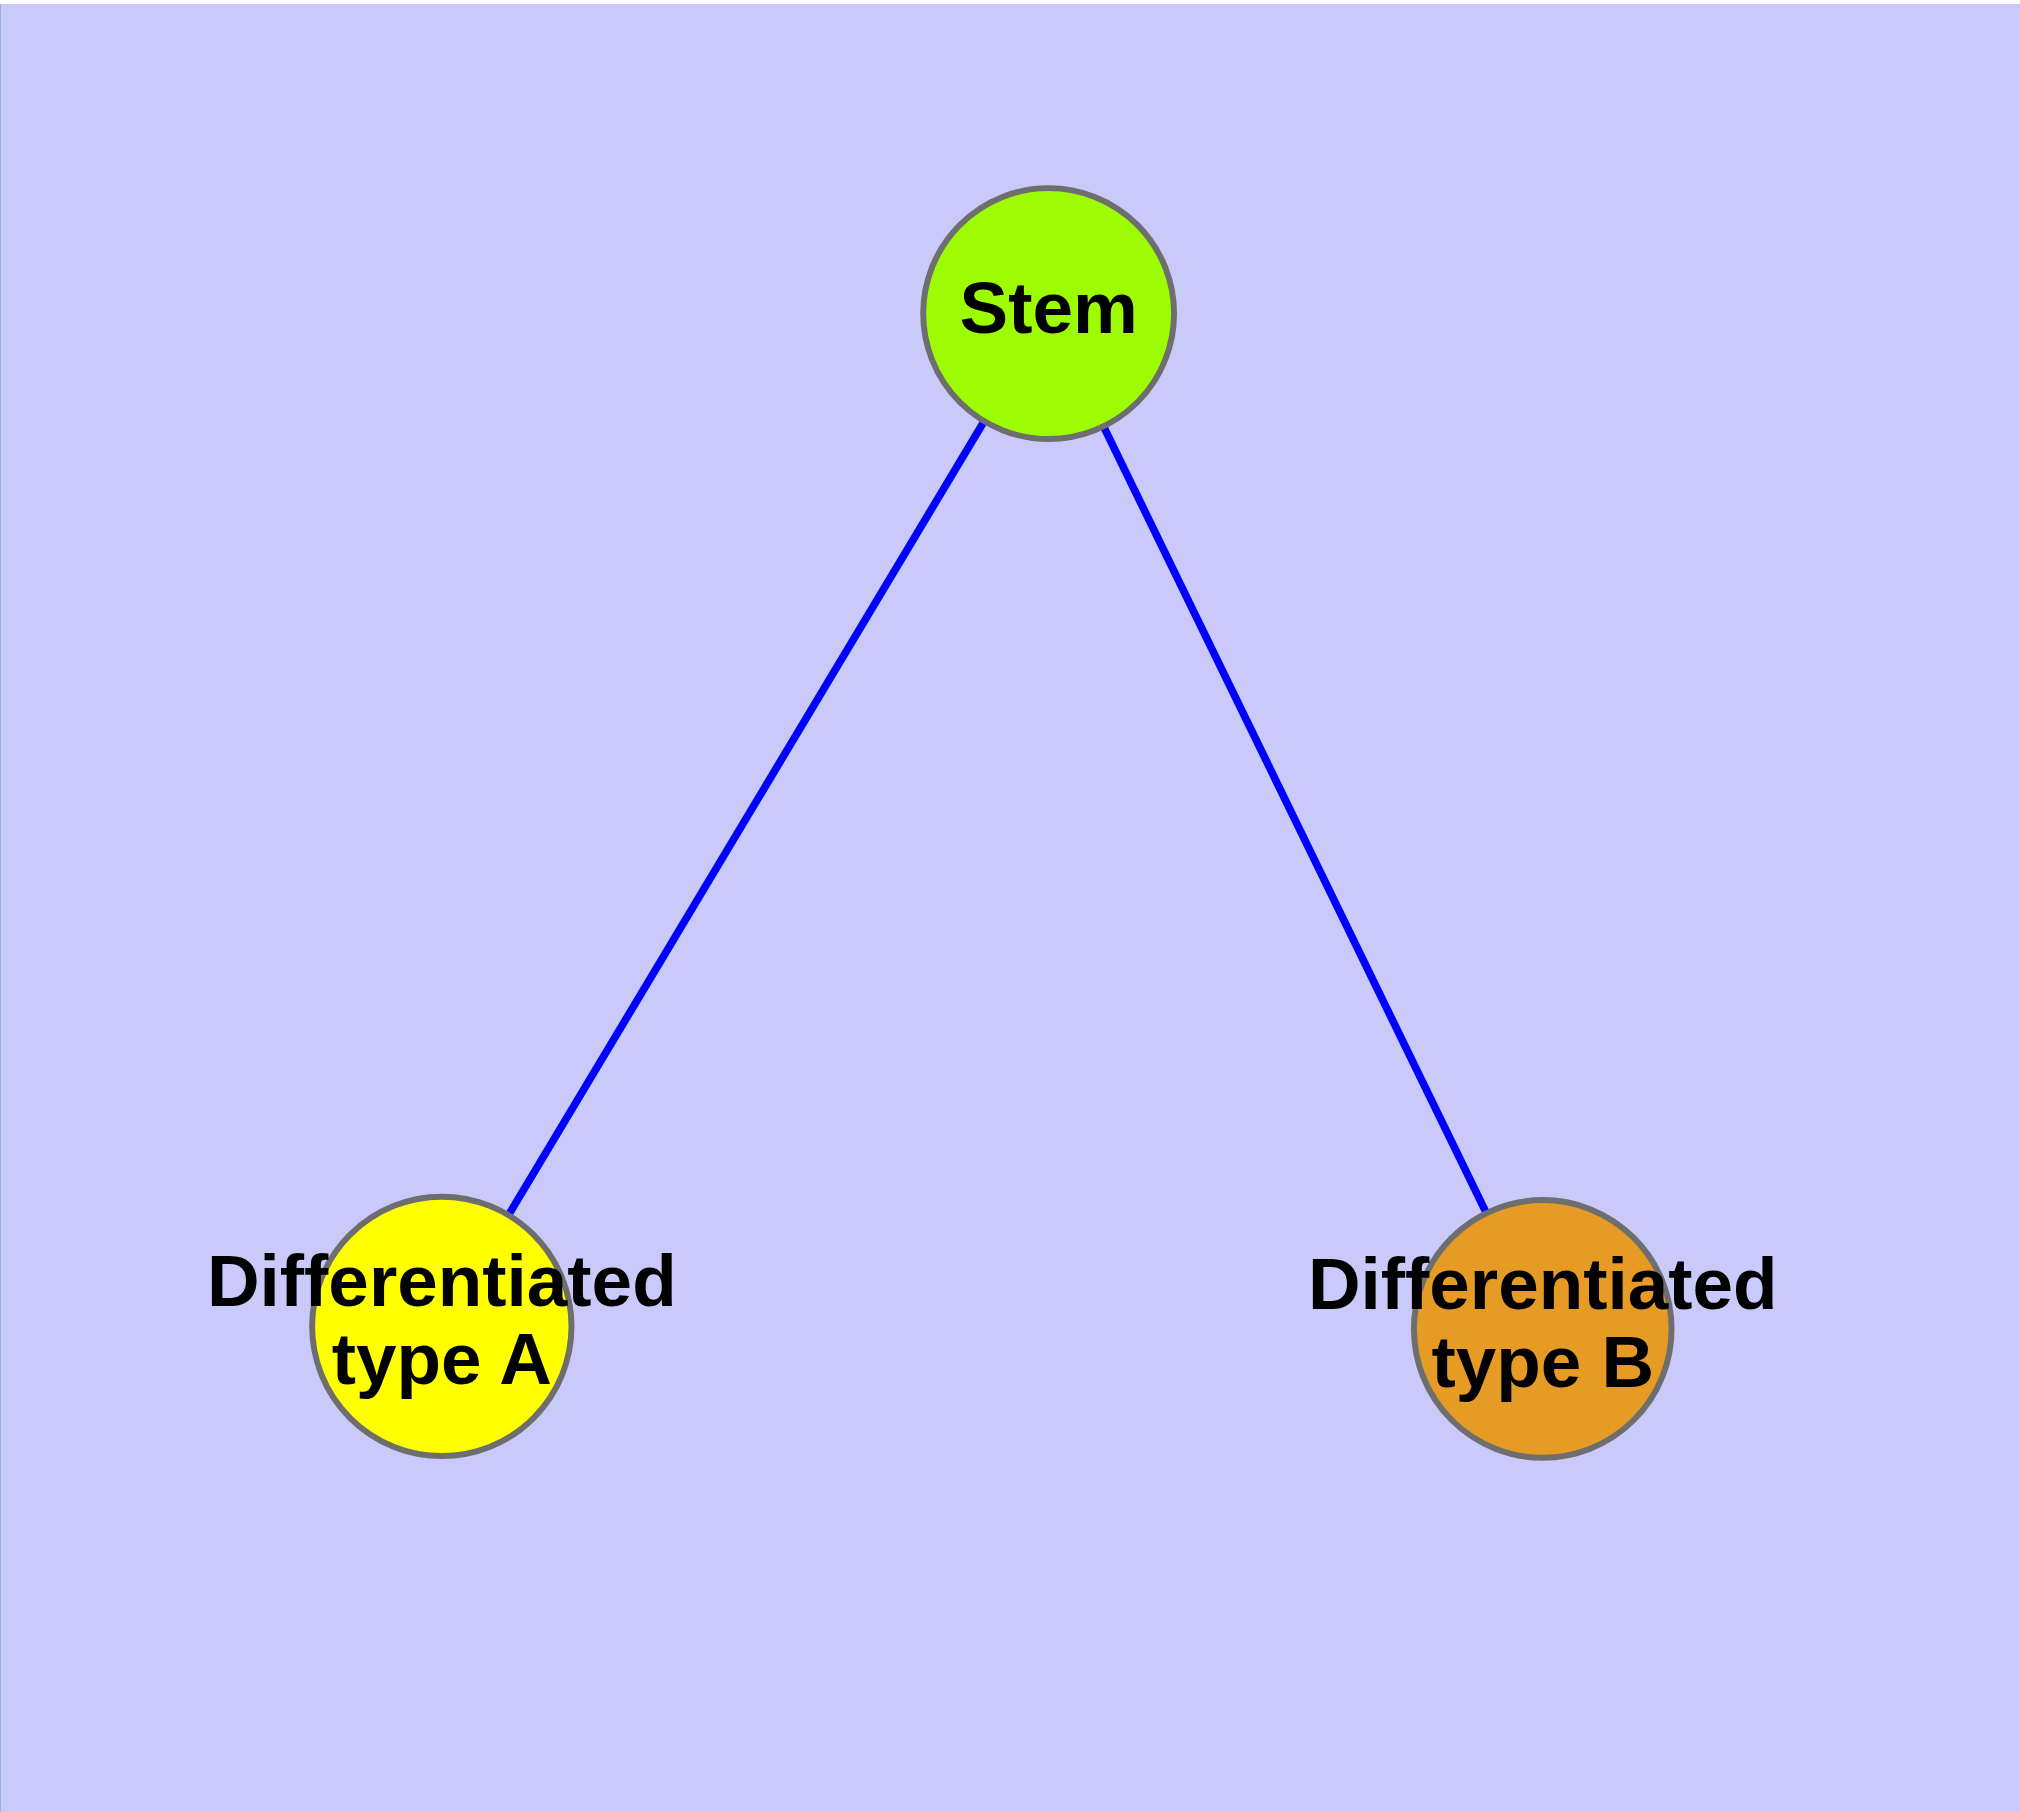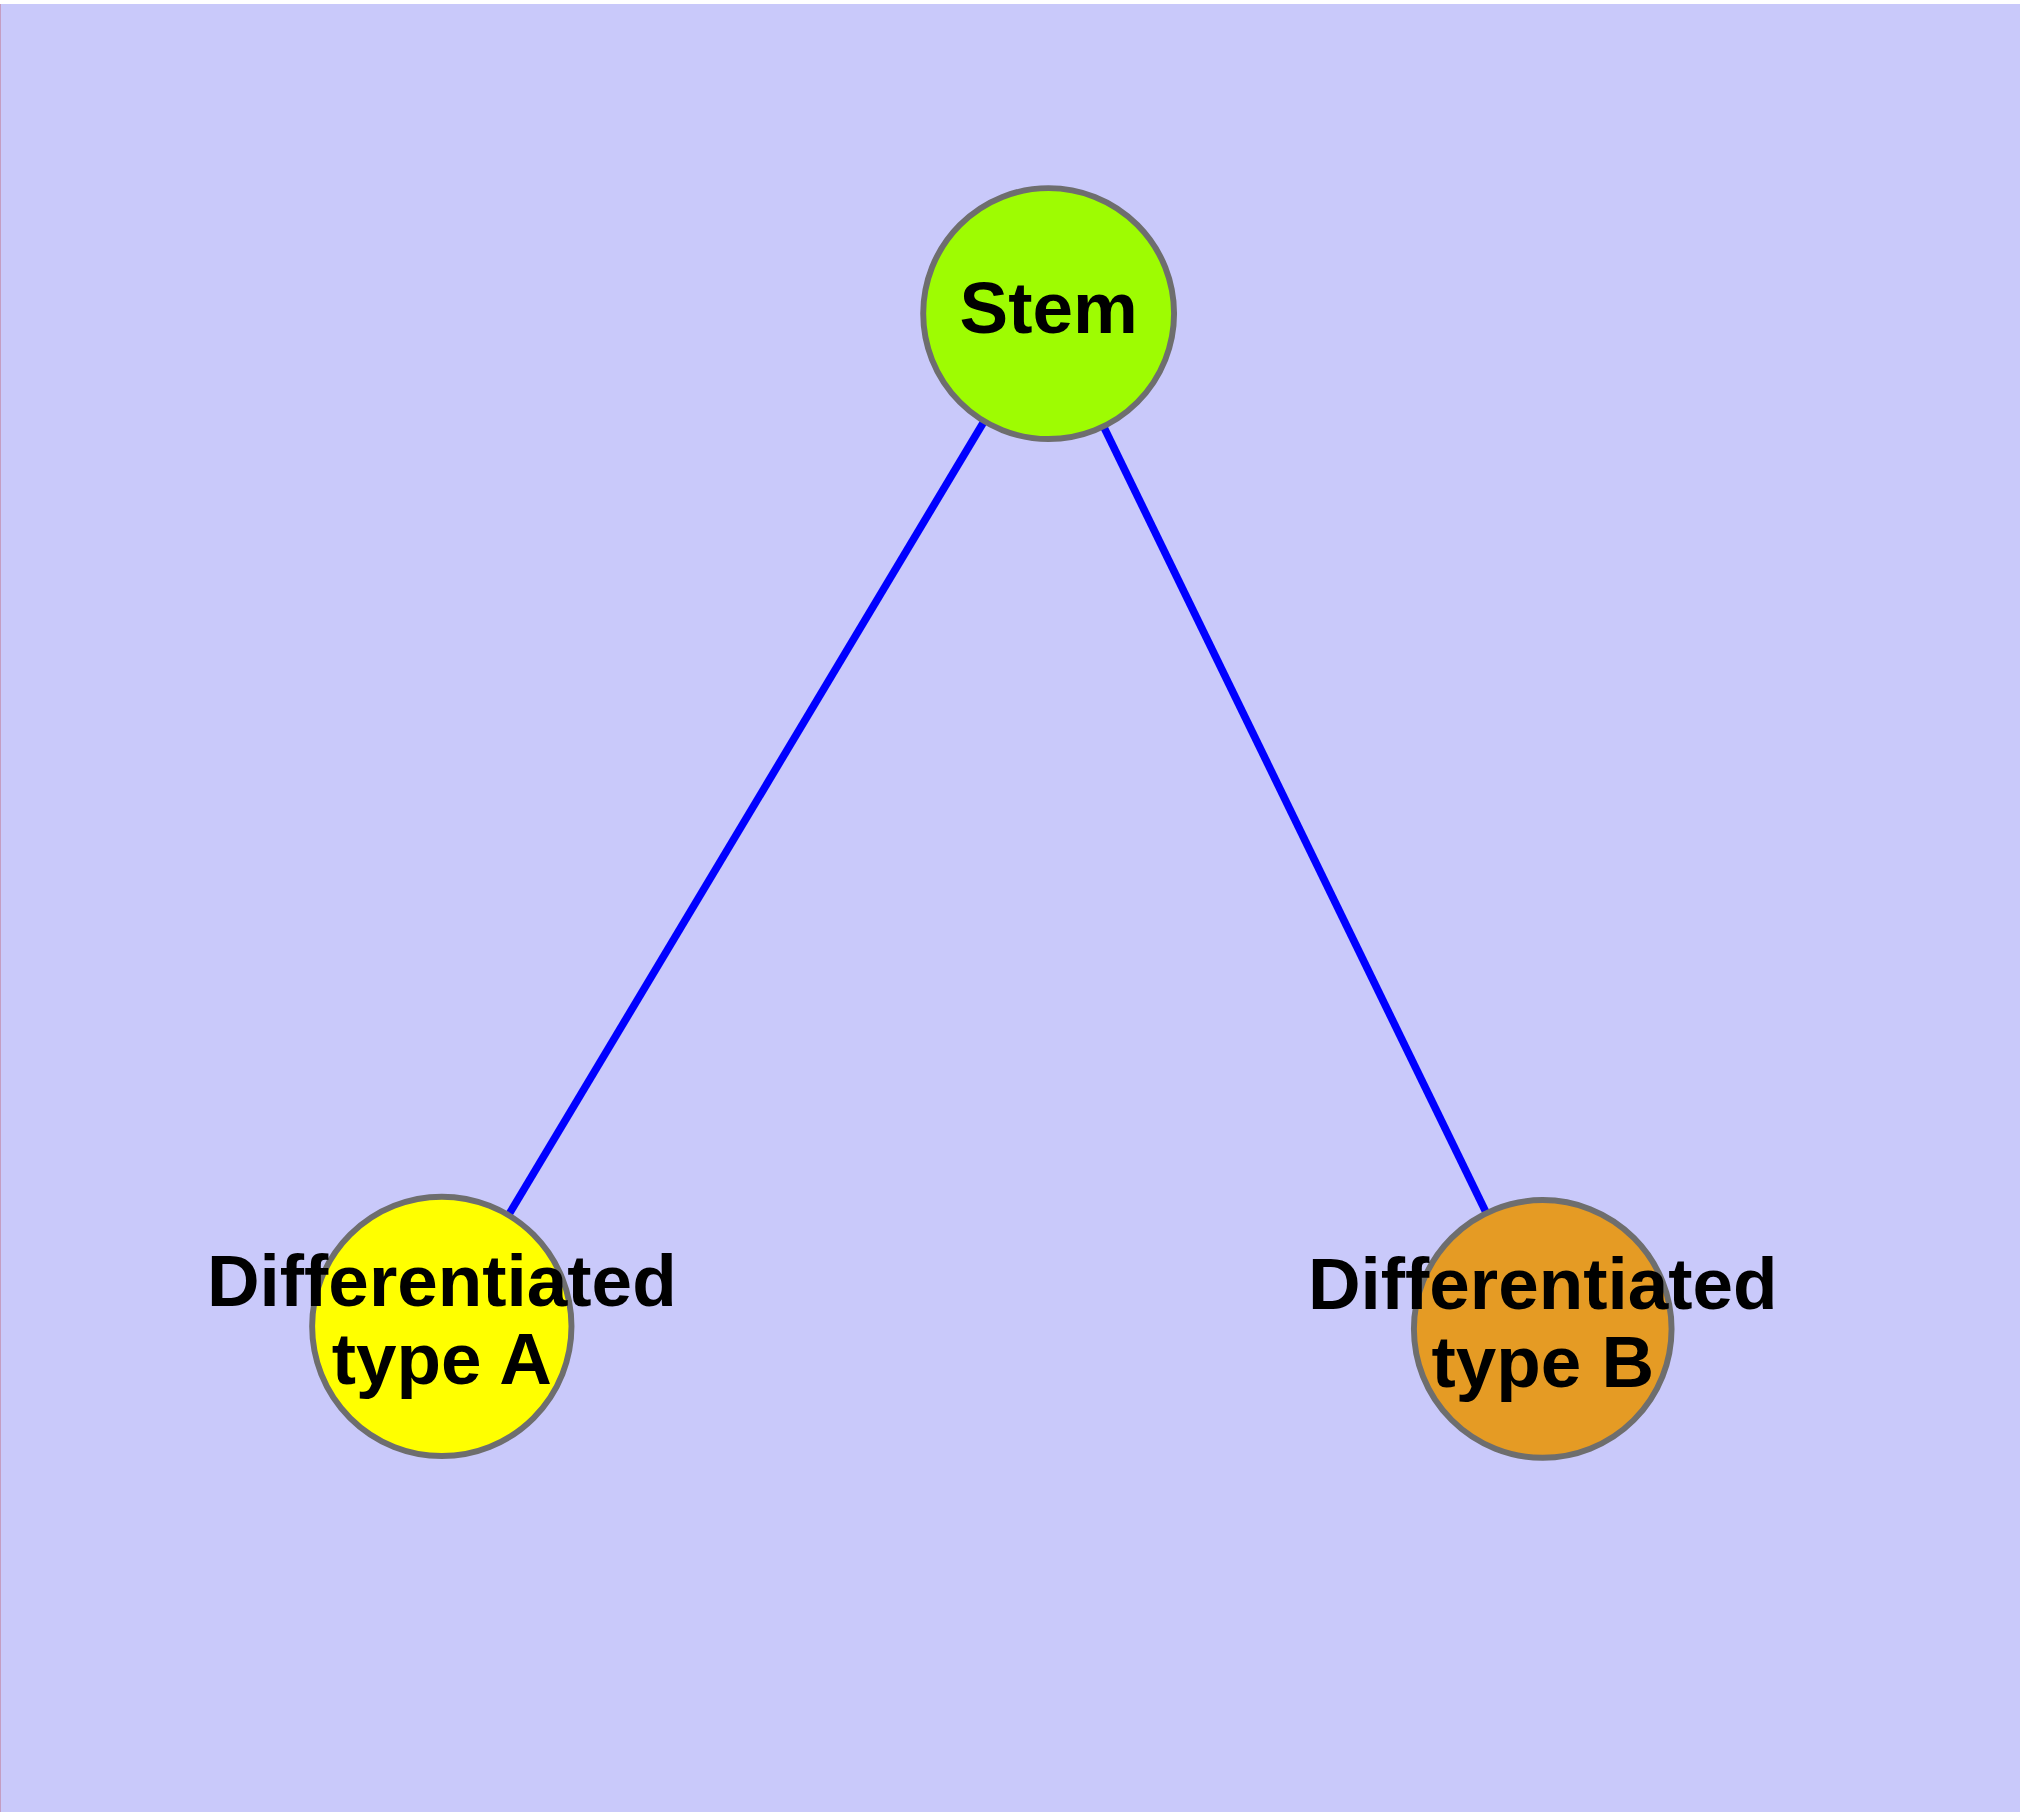--- a/index.html
+++ b/index.html
@@ -10,21 +10,21 @@
   body {
     width: 2021px;
     height: 1812px;
     overflow: hidden;
     font-family: "Liberation Sans", sans-serif;
   }
   #canvas {
     position: relative;
     width: 2021px;
     height: 1812px;
-    background: #b91c1c;
+    background: #15803d;
     overflow: hidden;
   }
   #graph-svg {
     position: absolute;
     top: 0;
     left: 0;
     width: 2021px;
     height: 1812px;
     display: block;
   }

